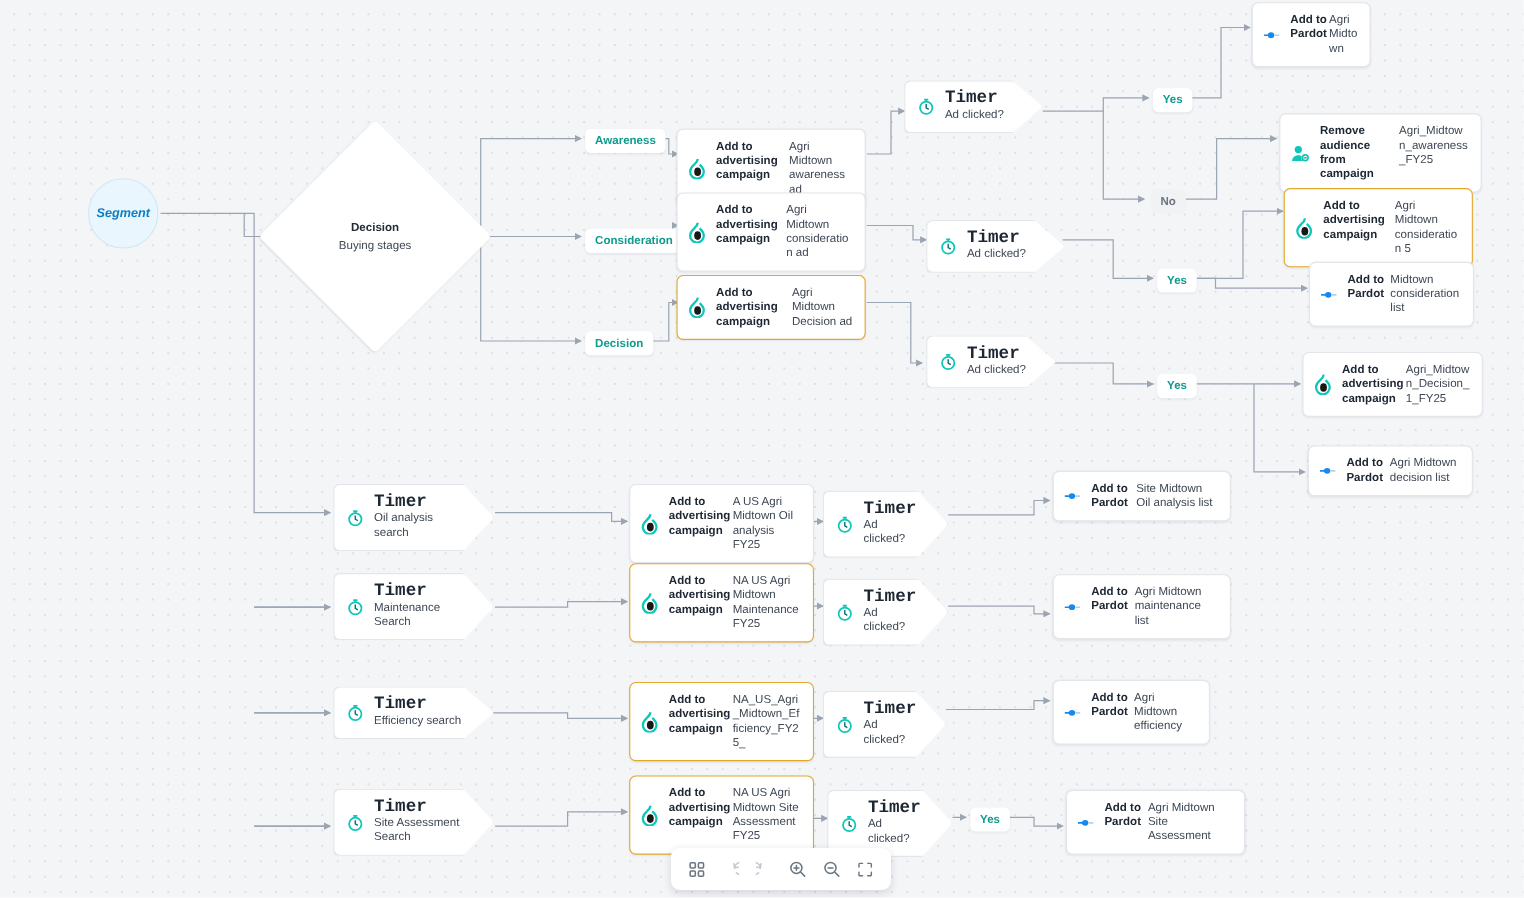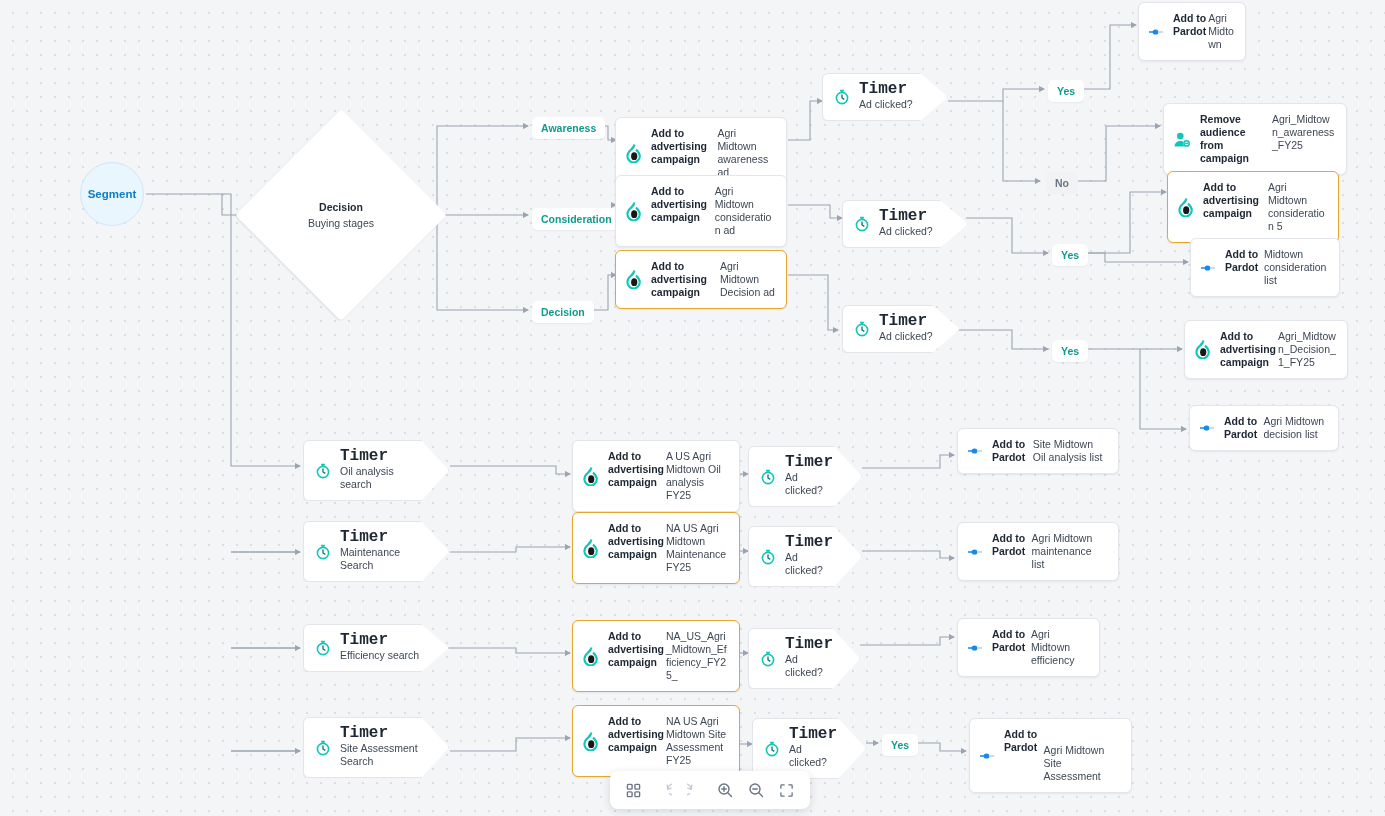--- a/index.html
+++ b/index.html
@@ -18,21 +18,21 @@
   }
   #edges { position: absolute; inset: 0; width: 1385px; height: 816px; pointer-events: none; }
 
   .node { position: absolute; }
 
   
   .segment {
     width: 64px; height: 64px; border-radius: 50%;
     background: #eaf6fd; border: 1px solid #cfe7f5;
     display: flex; align-items: center; justify-content: center;
-    color: #0b7ec4; font-size: 11.5px; font-weight: 600;
+    color: #0b7ec4; font-size: 11.5px; font-weight: 600; font-style: italic;
   }
 
   
   .diamond-wrap { width: 150px; height: 150px; }
   .diamond {
     position: absolute; inset: 0;
     background: #ffffff;
     transform: rotate(45deg);
     border-radius: 4px;
     box-shadow: 0 1px 2px rgba(20,30,50,.12);
@@ -554,21 +554,21 @@
   </div>
 
   <div class="node card" style="left:969px; top:718px; width:163px;">
     <svg class="ico" width="16" height="14" viewBox="0 0 16 14">
       <path d="M1 7 L5.5 7" stroke="#1589ee" stroke-width="1.5"></path>
       <ellipse cx="7.5" cy="7" rx="2.9" ry="2.6" fill="#1589ee"></ellipse>
       <path d="M10.5 7 L15 7" stroke="#b9cfe6" stroke-width="1.5"></path>
     </svg>
     <div class="txt">
       <div class="t-title">Add to Pardot</div>
-      <div class="t-sub" style="max-width:96px;margin-top:16px;">Agri Midtown Site Assessment</div>
+      <div class="t-sub" style="max-width:96px;">Agri Midtown Site Assessment</div>
     </div>
   </div>
 
   <div class="toolbar">
     <button title="Layout">
       <svg width="15" height="15" viewBox="0 0 16 16" fill="none" stroke="#6b7583" stroke-width="1.5">
         <rect x="1.5" y="1.5" width="5" height="5" rx="1"></rect>
         <rect x="9.5" y="1.5" width="5" height="5" rx="1"></rect>
         <rect x="1.5" y="9.5" width="5" height="5" rx="1"></rect>
         <rect x="9.5" y="9.5" width="5" height="5" rx="1"></rect>

